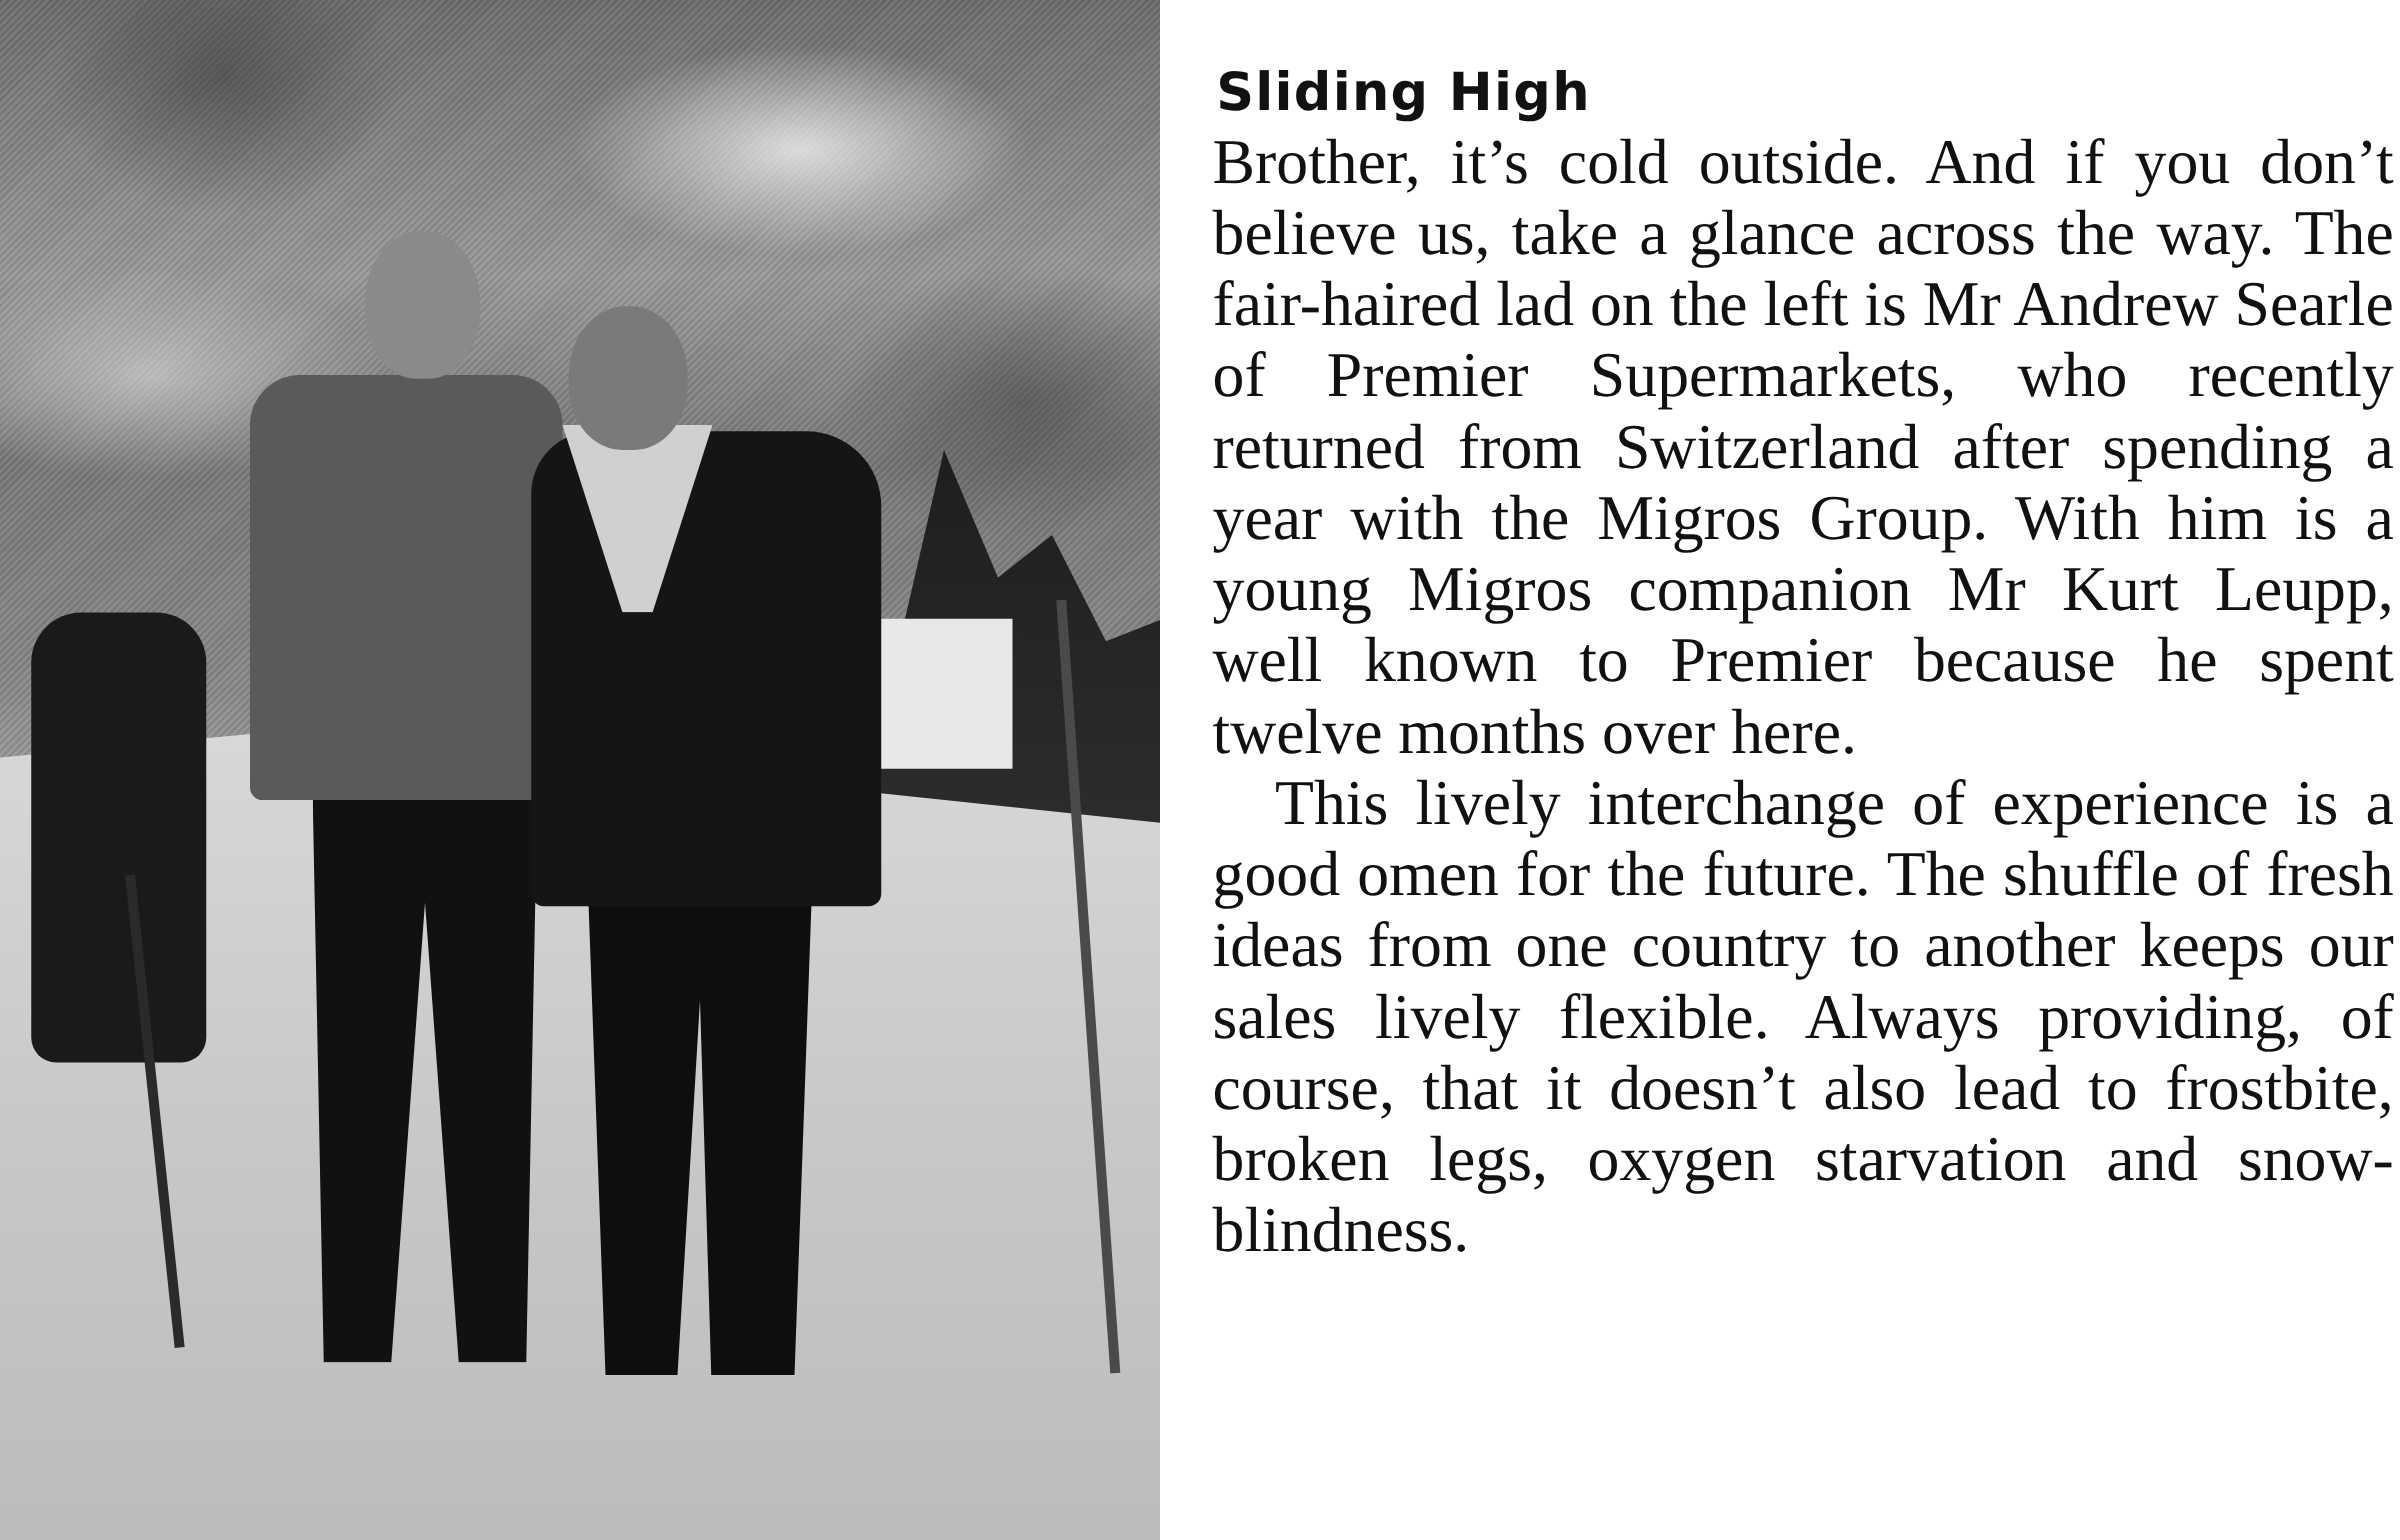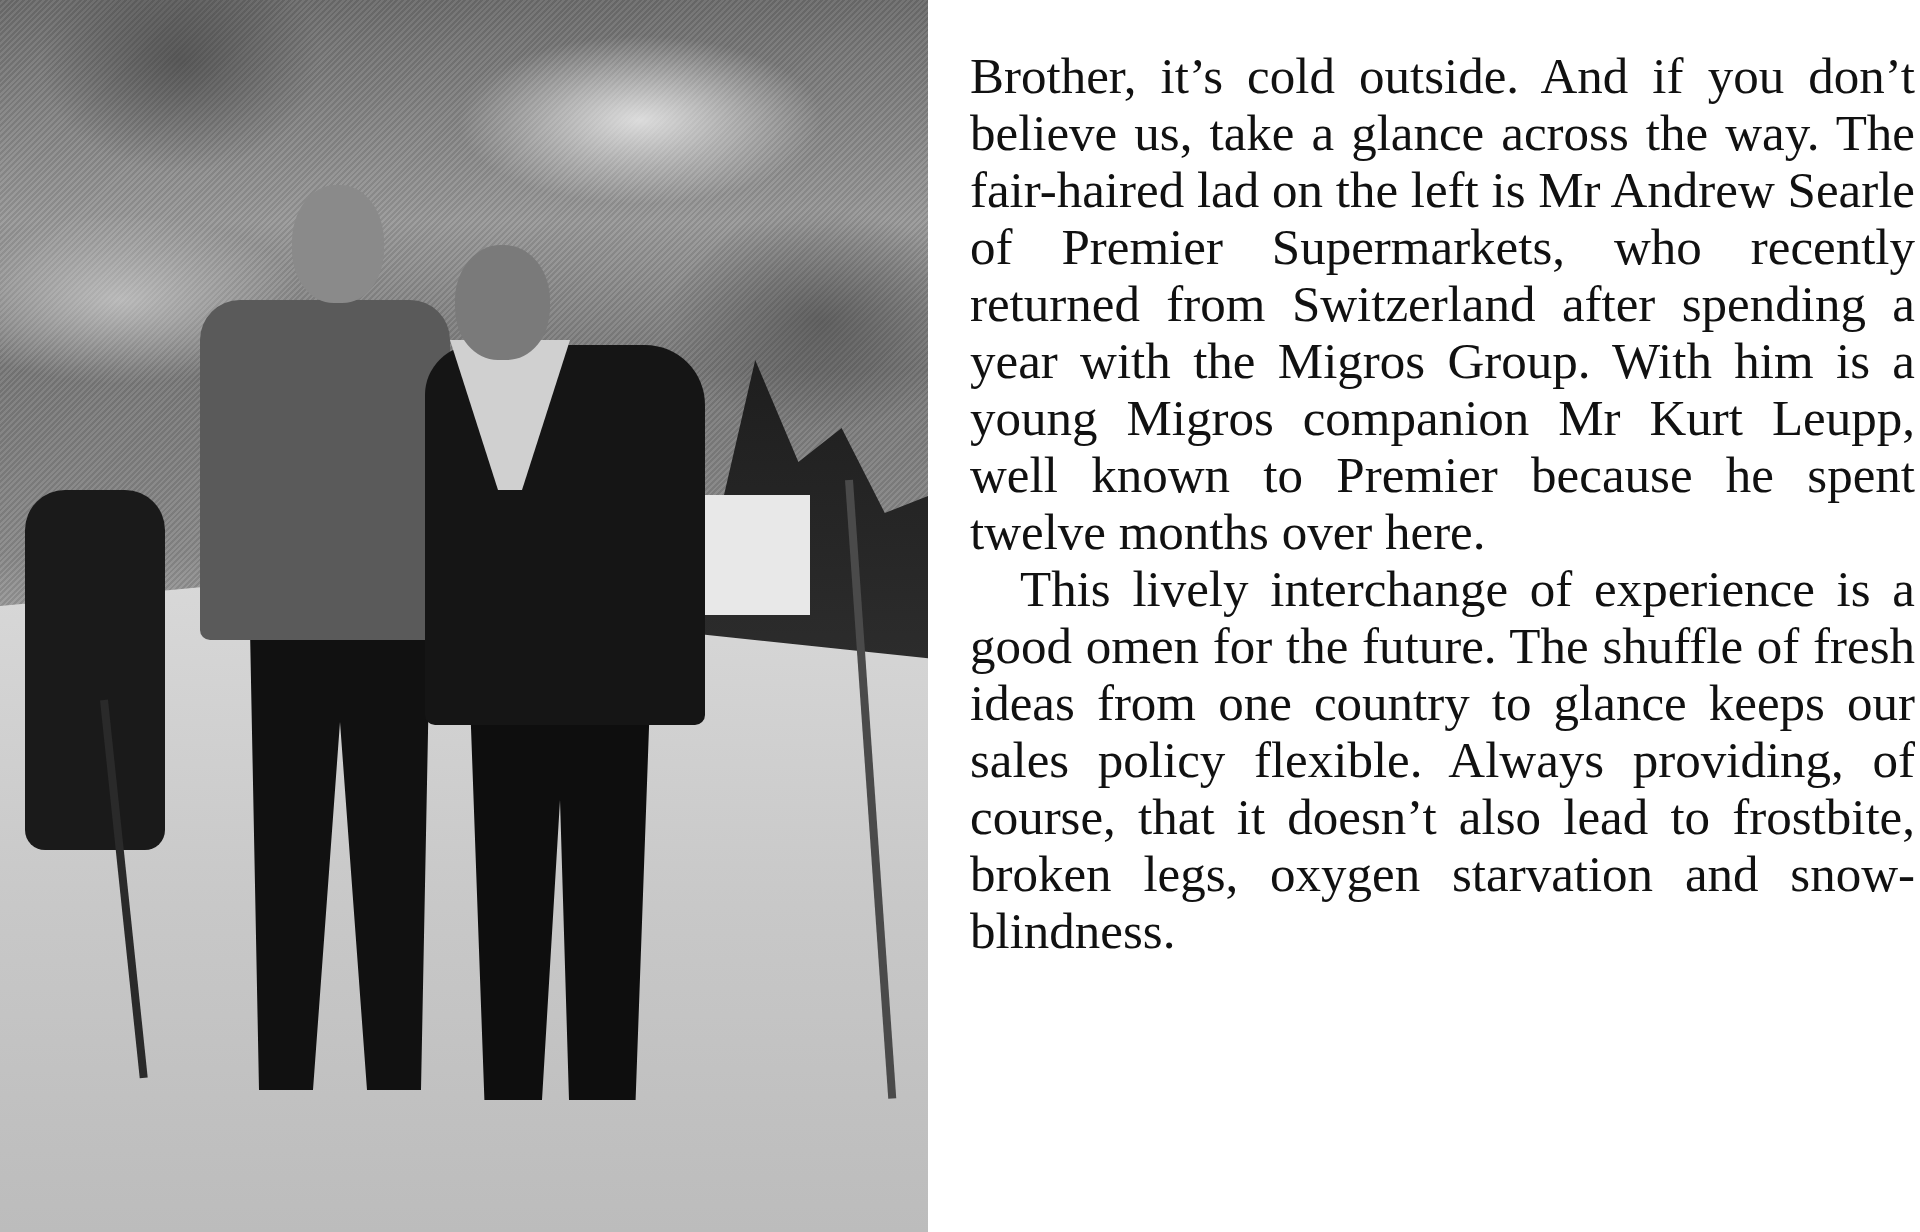--- a/index.html
+++ b/index.html
@@ -75,15 +75,16 @@
   <div class="person p1-torso"></div>
   <div class="person p1-head"></div>
   <div class="person p2-legs"></div>
   <div class="person p2-torso"></div>
   <div class="person p2-collar"></div>
   <div class="person p2-head"></div>
   <div class="pole pole-right"></div>
 </div>
 
 <div class="article">
+  <h1 class="headline">Sliding High</h1>
   <p class="para">Brother, it’s cold outside. And if you don’t believe us, take a glance across the way. The fair-haired lad on the left is Mr Andrew Searle of Premier Supermarkets, who recently returned from Switzerland after spending a year with the Migros Group. With him is a young Migros companion Mr Kurt Leupp, well known to Premier because he spent twelve months over here.</p>
-  <p class="para indent">This lively interchange of experience is a good omen for the future. The shuffle of fresh ideas from one country to glance keeps our sales policy flexible. Always providing, of course, that it doesn’t also lead to frostbite, broken legs, oxygen starvation and snow-blindness.</p>
+  <p class="para indent">This lively interchange of experience is a good omen for the future. The shuffle of fresh ideas from one country to another keeps our sales lively flexible. Always providing, of course, that it doesn’t also lead to frostbite, broken legs, oxygen starvation and snow-blindness.</p>
 </div>
 
 </body></html>

